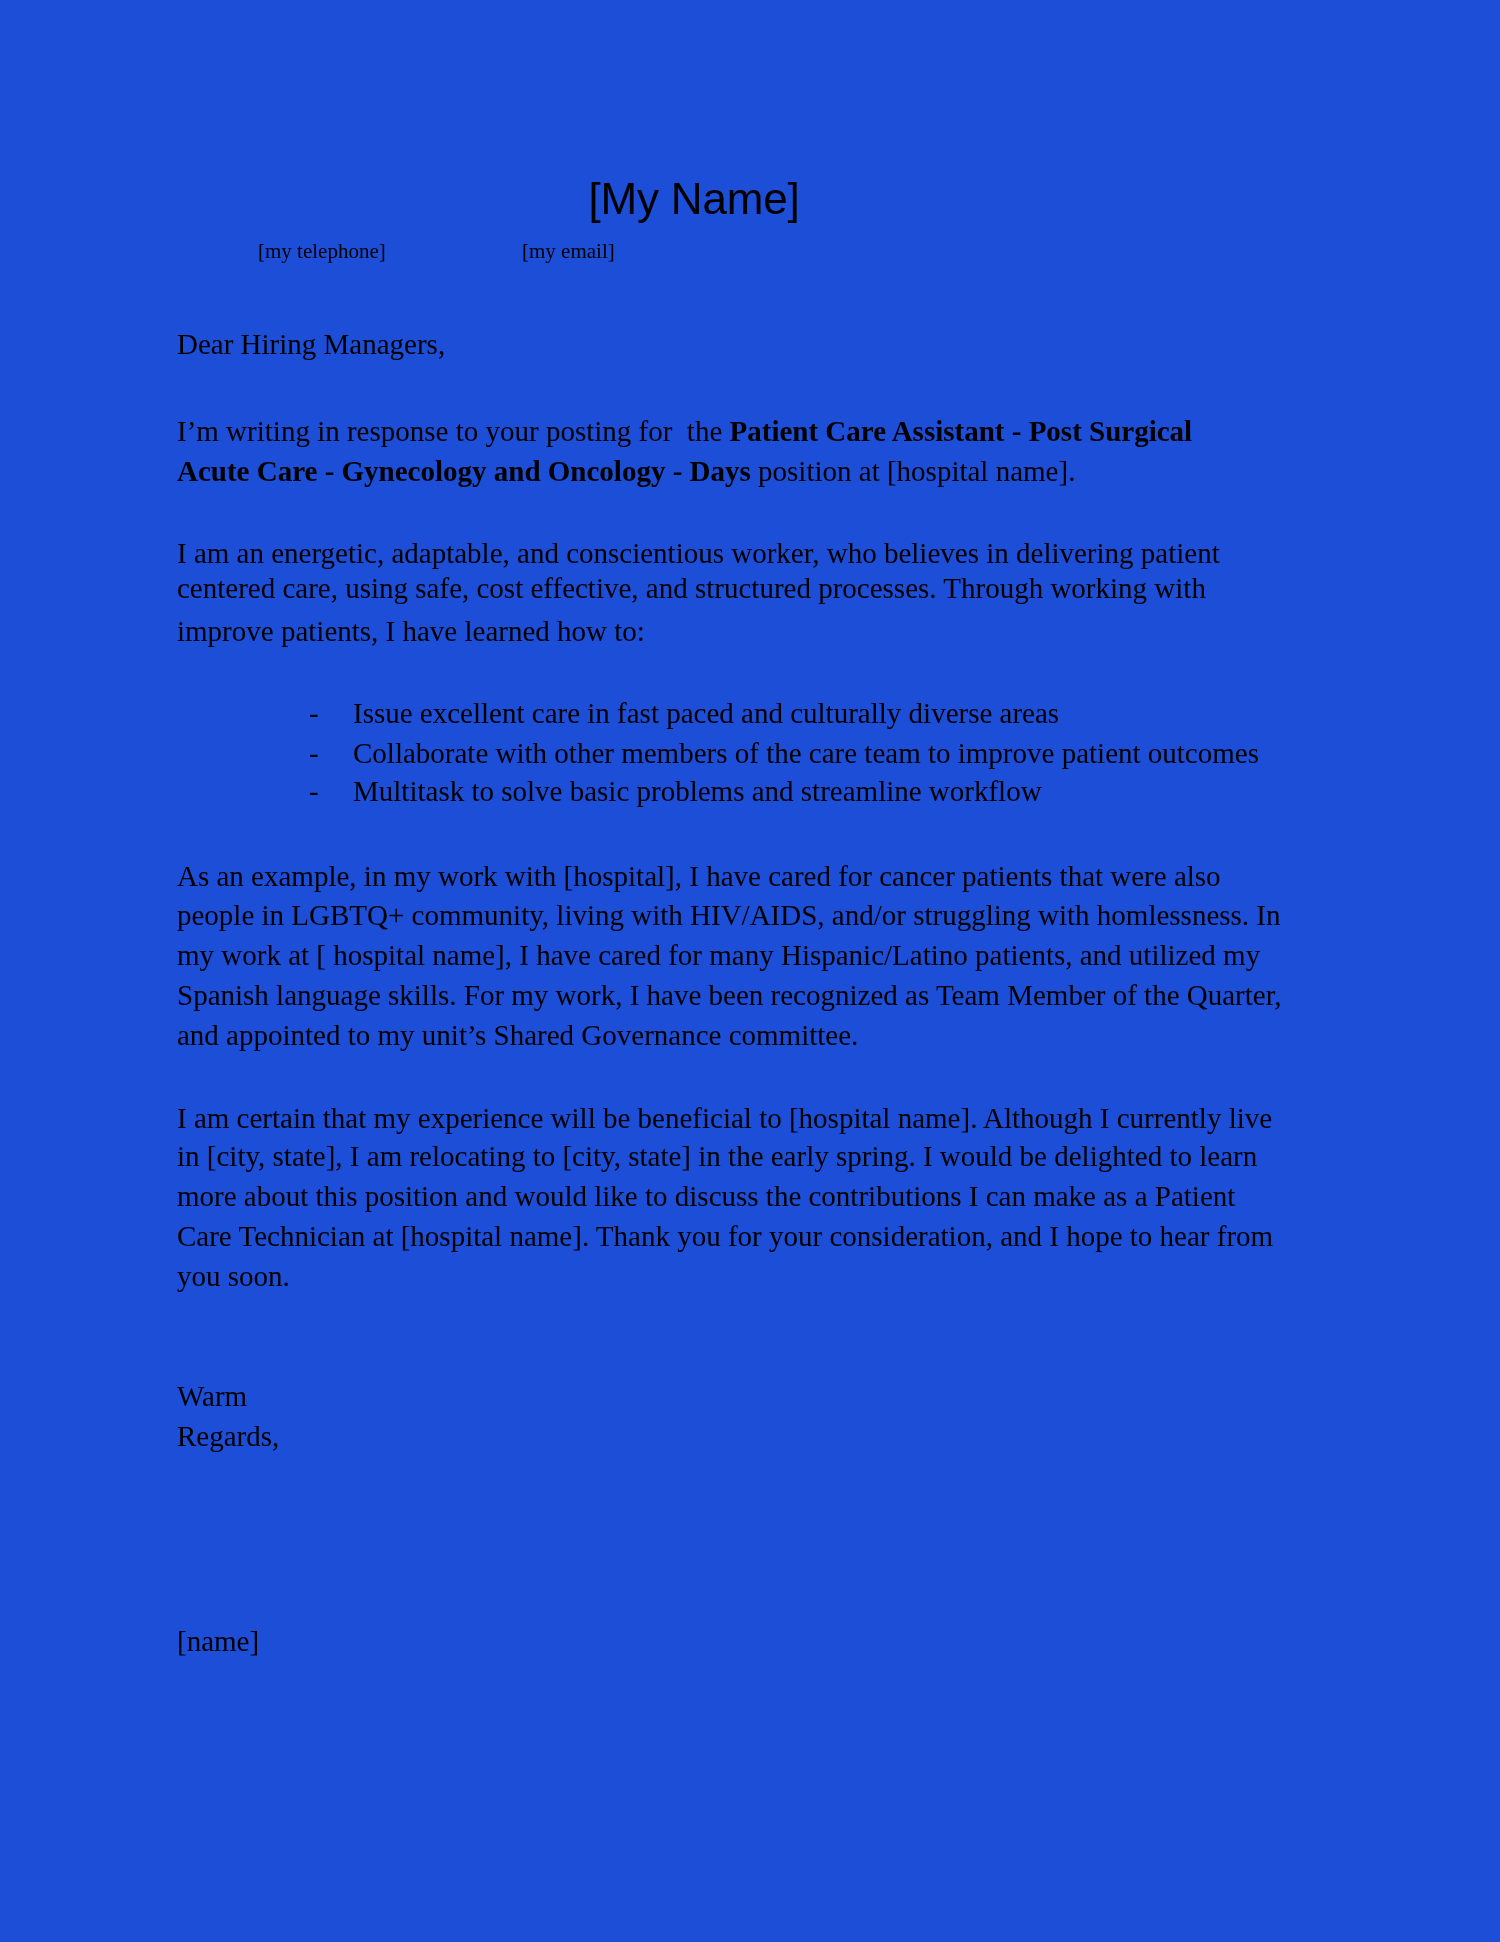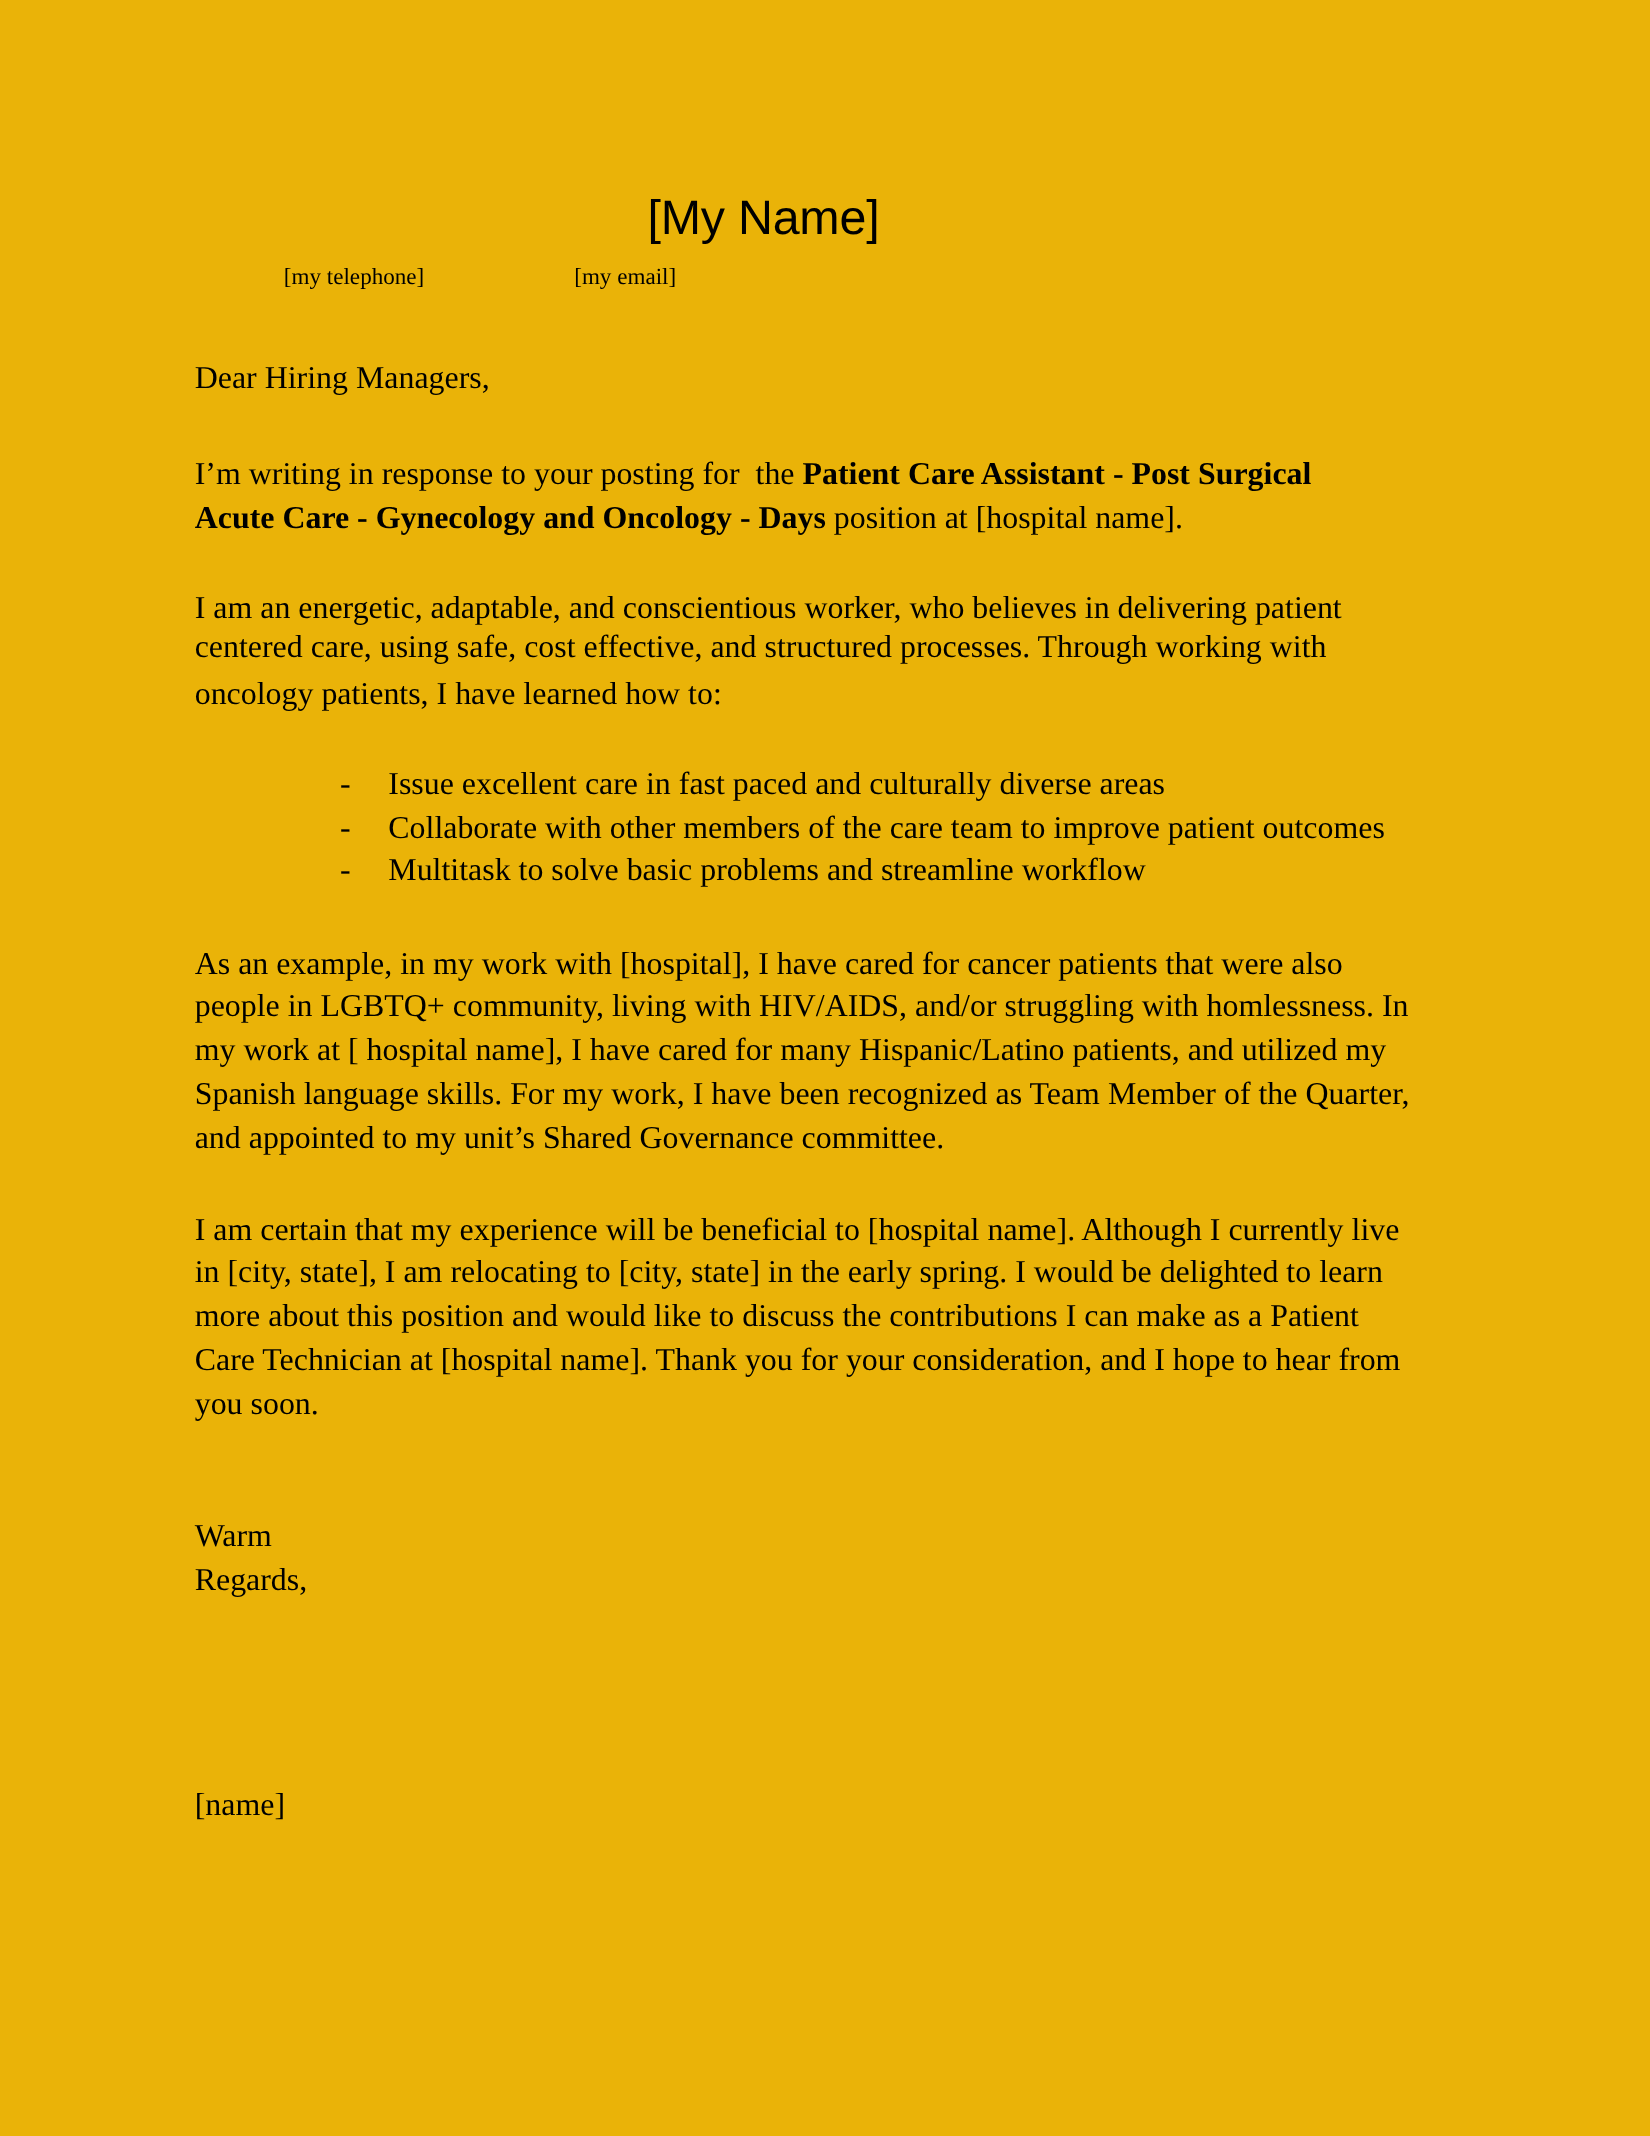--- a/index.html
+++ b/index.html
@@ -1,17 +1,17 @@
 <!DOCTYPE html>
 <html><head>
 <meta charset="utf-8">
 <style>
   html, body { margin: 0; padding: 0; background: #ffffff; }
   body { width: 1500px; height: 1942px; position: relative; overflow: hidden; }
-  .page { position: absolute; left: 0; top: 0; width: 1500px; height: 1942px; background: #eab308; }
+  .page { position: absolute; left: 0; top: 0; width: 1500px; height: 1942px; background: #1d4ed8; }
   .name {
     position: absolute; left: 0; width: 1388px; top: 177px;
     text-align: center;
     font-family: "Liberation Sans", sans-serif; font-size: 44px; line-height: 44px;
     color: #000;
     letter-spacing: -0.2px;
   }
   .contact {
     position: absolute; top: 237px;
     font-family: "Liberation Serif", serif; font-size: 21px; line-height: 29px; color: #000;
@@ -43,21 +43,21 @@
   <div class="ln" style="top:330px;">Dear Hiring Managers,</div>
 
   <div>
     <div class="ln" style="top:417px;"><span style="white-space:pre;">I’m writing in response to your posting for  the </span><b>Patient Care Assistant - Post Surgical</b></div>
     <div class="ln" style="top:457px;"><b>Acute Care - Gynecology and Oncology - Days</b><span style="white-space:pre;"> position at [hospital name].</span></div>
   </div>
 
   <div>
     <div class="ln" style="top:539px;">I am an energetic, adaptable, and conscientious worker, who believes in delivering patient</div>
     <div class="ln" style="top:574px;">centered care, using safe, cost effective, and structured processes. Through working with</div>
-    <div class="ln" style="top:617px;">oncology patients, I have learned how to:</div>
+    <div class="ln" style="top:617px;">improve patients, I have learned how to:</div>
   </div>
 
   <div>
     <div>
       <span class="dash" style="top:699px;">-</span>
       <span class="ln bullet" style="top:699px;">Issue excellent care in fast paced and culturally diverse areas</span>
     </div>
     <div>
       <span class="dash" style="top:739px;">-</span>
       <span class="ln bullet" style="top:739px;">Collaborate with other members of the care team to improve patient outcomes</span>

